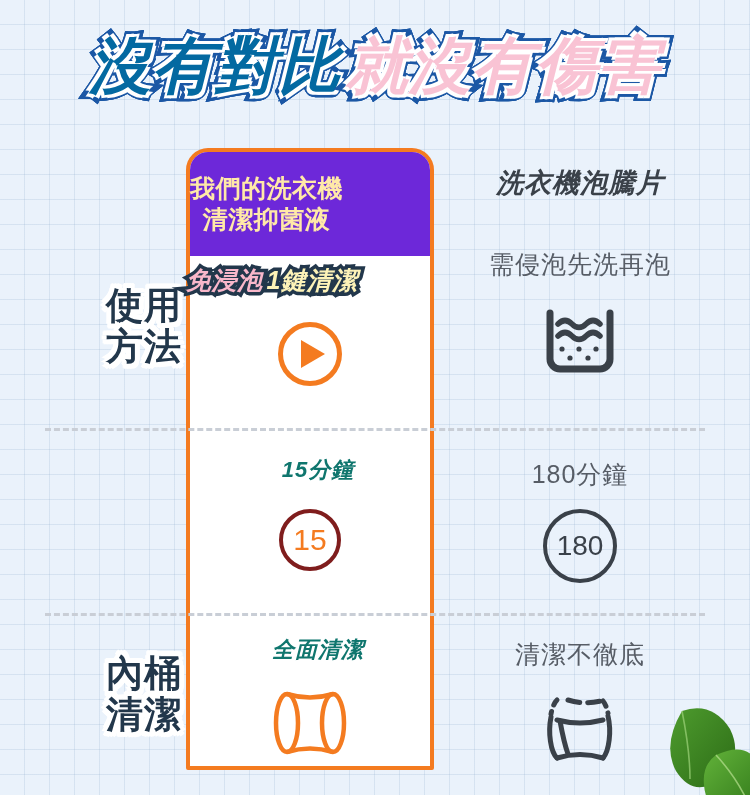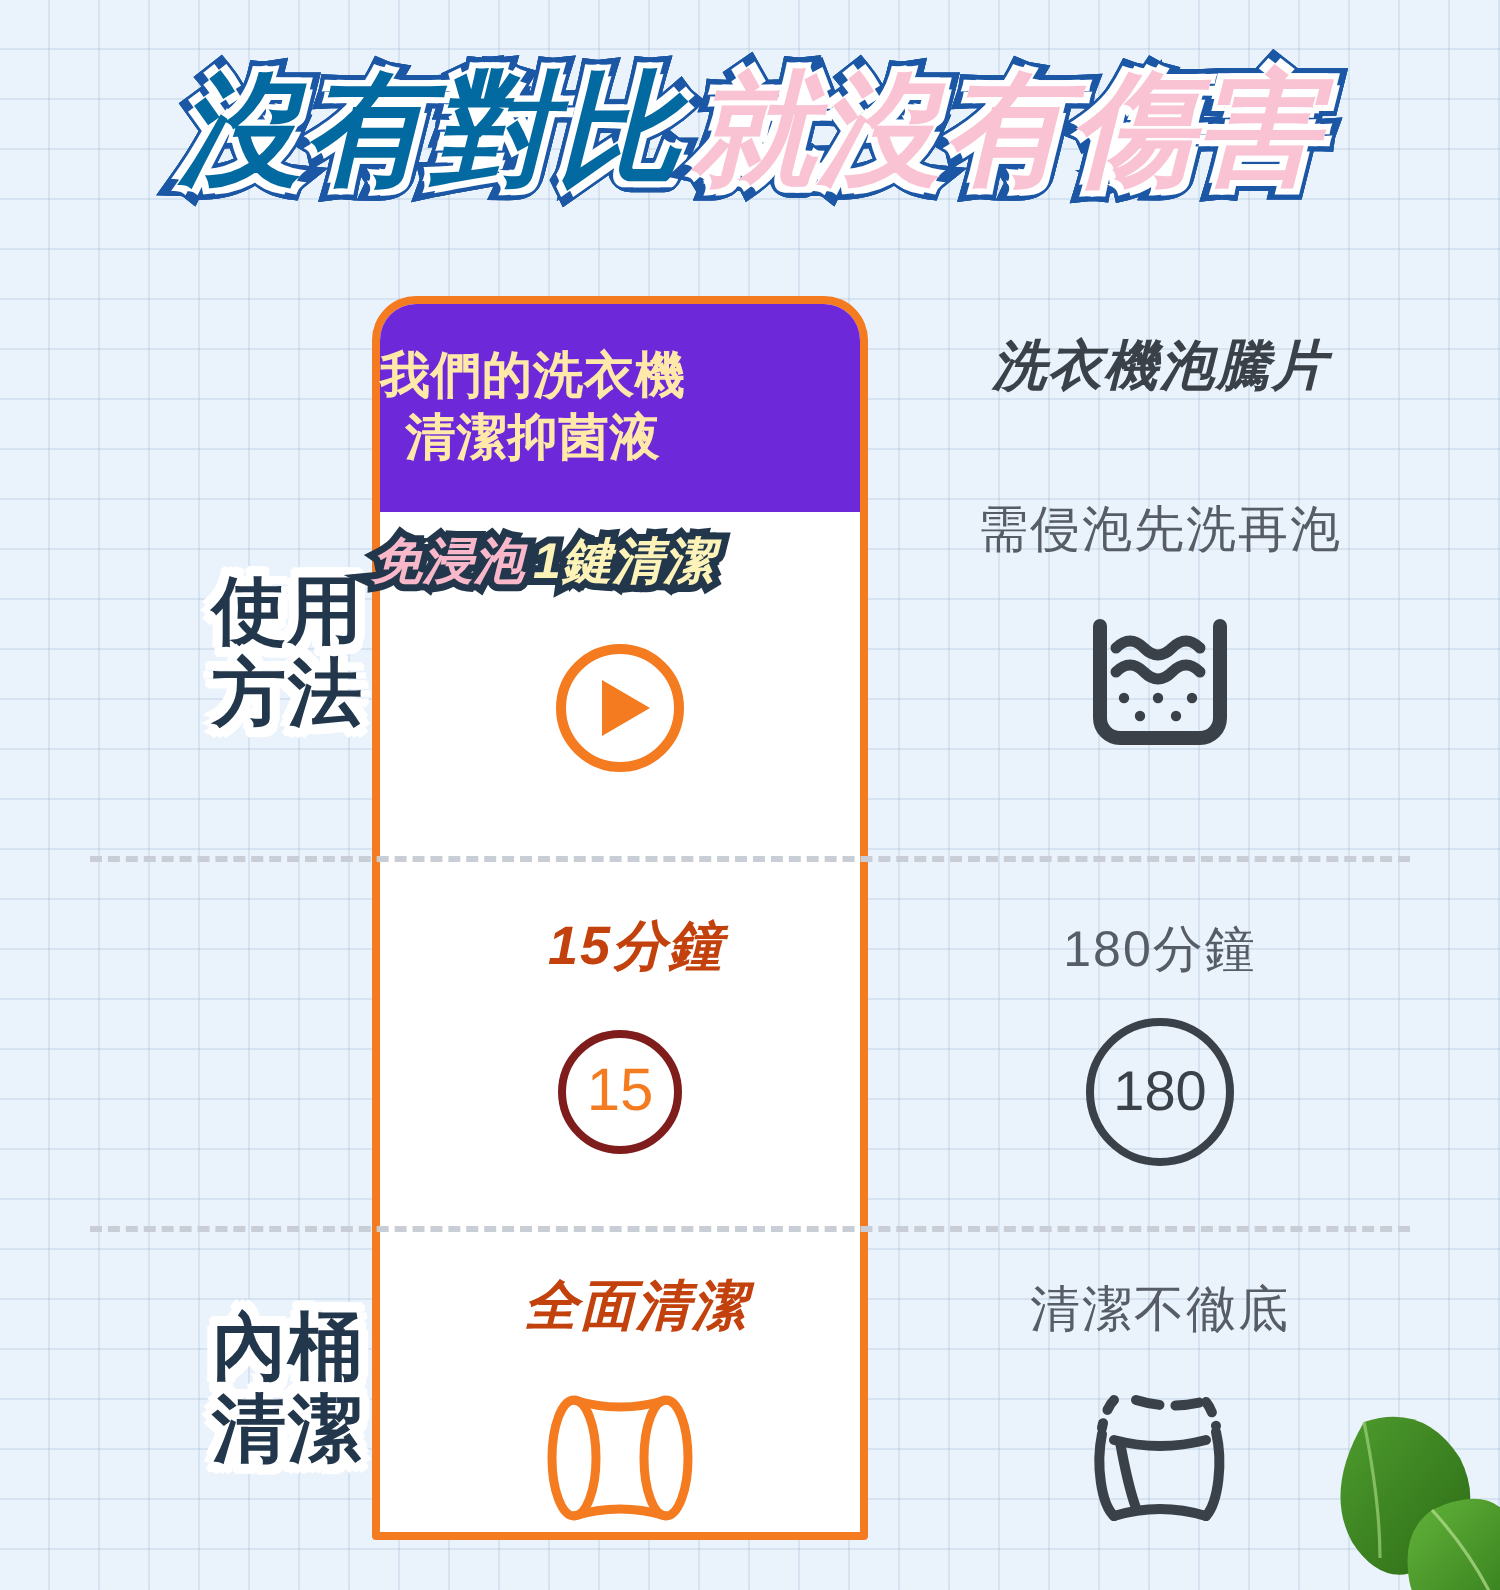--- a/index.html
+++ b/index.html
@@ -90,21 +90,21 @@
     position:absolute;left:45px;width:660px;height:0;
     border-top:3px dashed #c9ced6;z-index:6;
   }
 
   
   .cell{position:absolute;text-align:center;}
   .ours-cell{left:186px;width:248px;z-index:4;}
   .rival-cell{left:440px;width:280px;z-index:2;}
 
   .ours-title{
-    color:#c2410c;font-size:27px;font-weight:bold;font-style:italic;
+    color:#0f766e;font-size:22px;font-weight:bold;font-style:italic;
     letter-spacing:1px;
     padding-left:16px;
   }
   .rival-title{
     color:#575d66;font-size:25px;font-weight:normal;letter-spacing:1px;
   }
 
   
   .badges{display:flex;justify-content:flex-start;gap:4px;}
   .badge{

